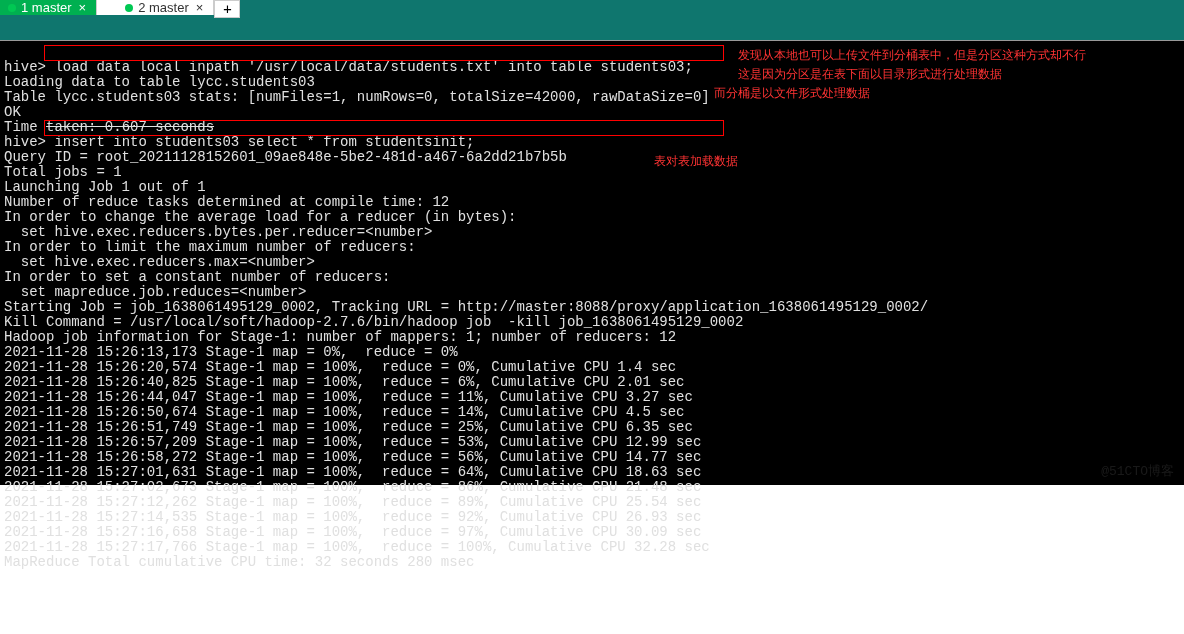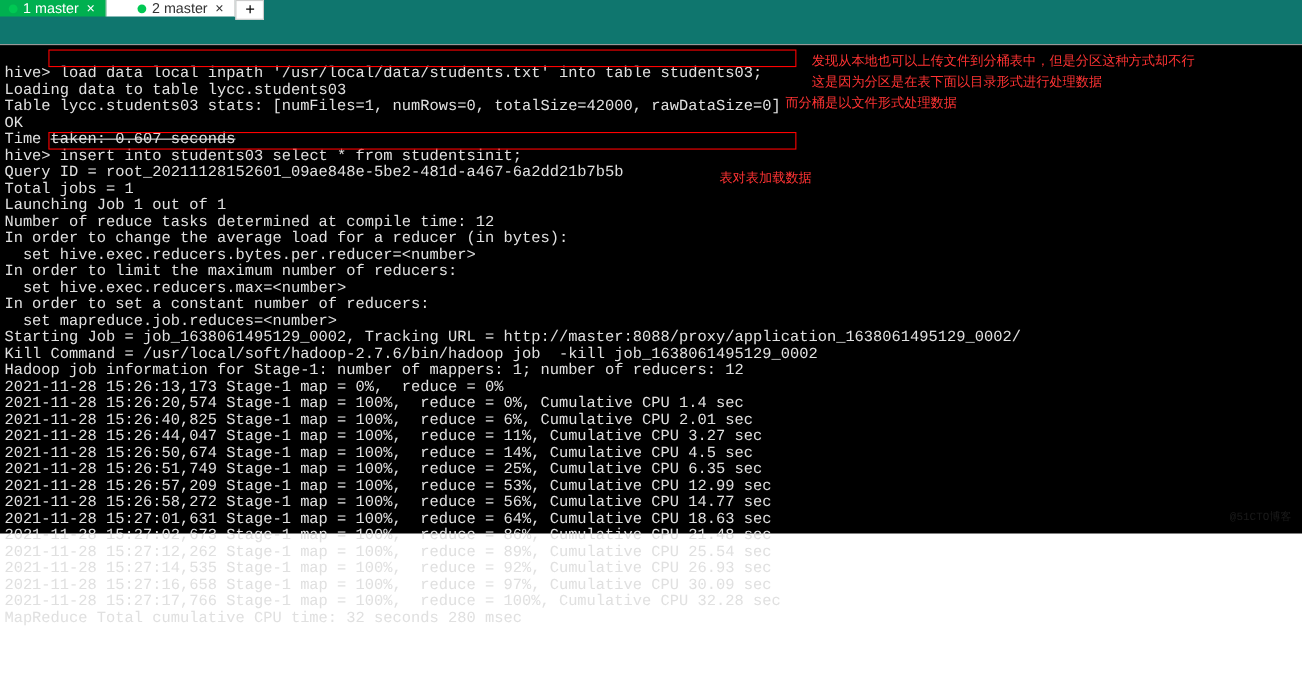--- a/index.html
+++ b/index.html
@@ -10,21 +10,21 @@
 .tab.inactive { background: #fff; color: #333; padding-left: 28px; }
 .tab .dot { width: 8px; height: 8px; border-radius: 50%; background: #00c853; }
 .tab.inactive .dot { background: #00c853; }
 .tab .close { cursor: pointer; padding: 0 2px; }
 .add-tab { display: flex; align-items: center; justify-content: center; width: 26px; border: 1px solid #ccc; background: #fff; cursor: pointer; }
 .terminal { background: #000; color: #e0e0e0; padding: 4px 4px; font-family: Consolas, "Courier New", monospace; font-size: 14px; line-height: 15px; white-space: pre; position: relative; height: 444px; letter-spacing: 0px; }
 .red-box { position: absolute; border: 1px solid #ff0000; pointer-events: none; }
 .annotation { position: absolute; color: #ff3333; font-family: "Microsoft YaHei", Arial, sans-serif; font-size: 12px; white-space: nowrap; }
 .strike { text-decoration: line-through; }
 .prompt { color: #e0e0e0; }
-.watermark { position: absolute; bottom: 6px; right: 10px; color: #555; font-size: 10px; opacity: 0.3; }
+.watermark { position: absolute; bottom: 6px; right: 10px; color: #555; font-size: 13px; opacity: 0.3; }
 </style>
 </head>
 <body>
 
 <div class="tab-bar">
   <div class="tab active">
     <span class="dot"></span>
     <span>1 master</span>
     <span class="close">×</span>
   </div>

